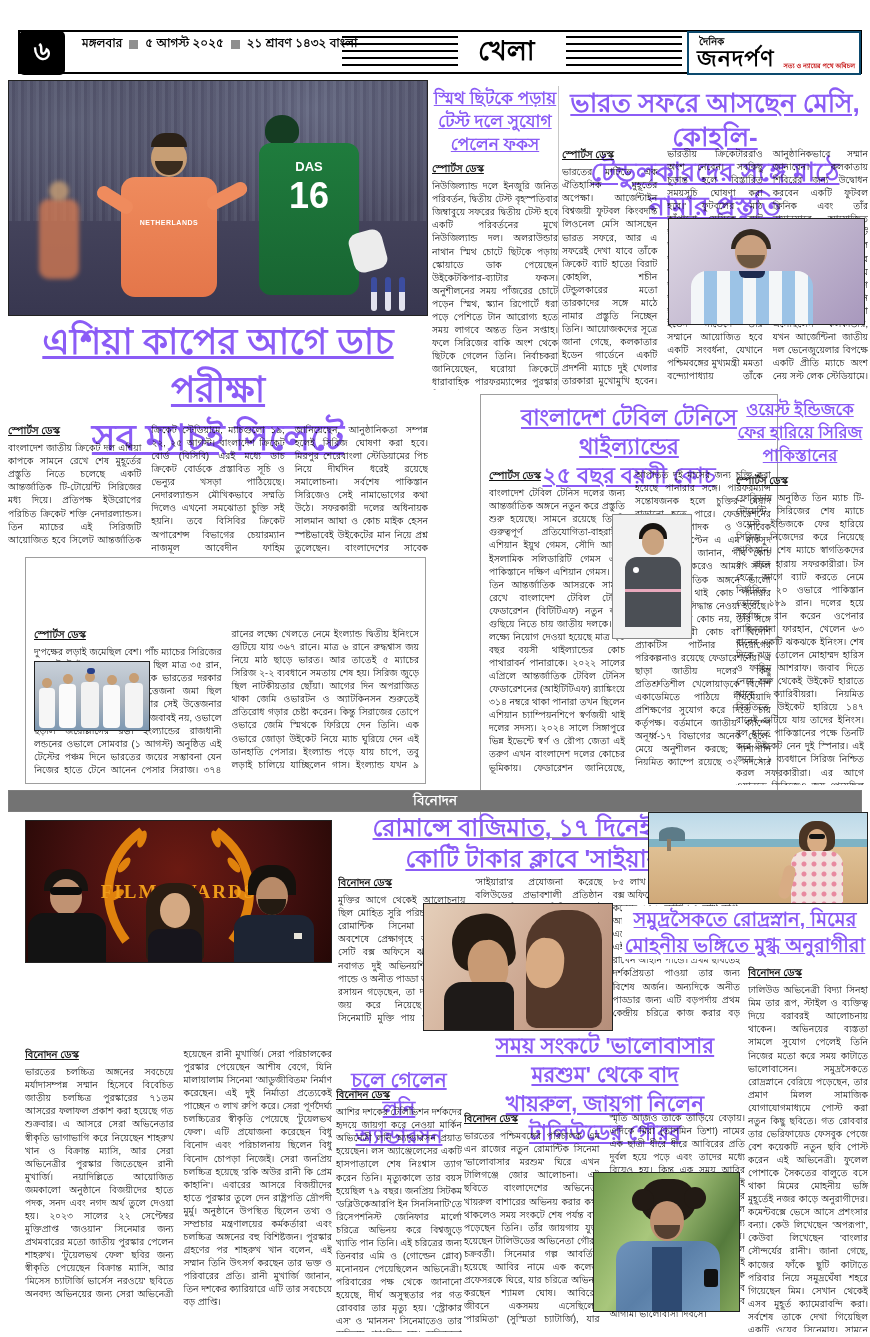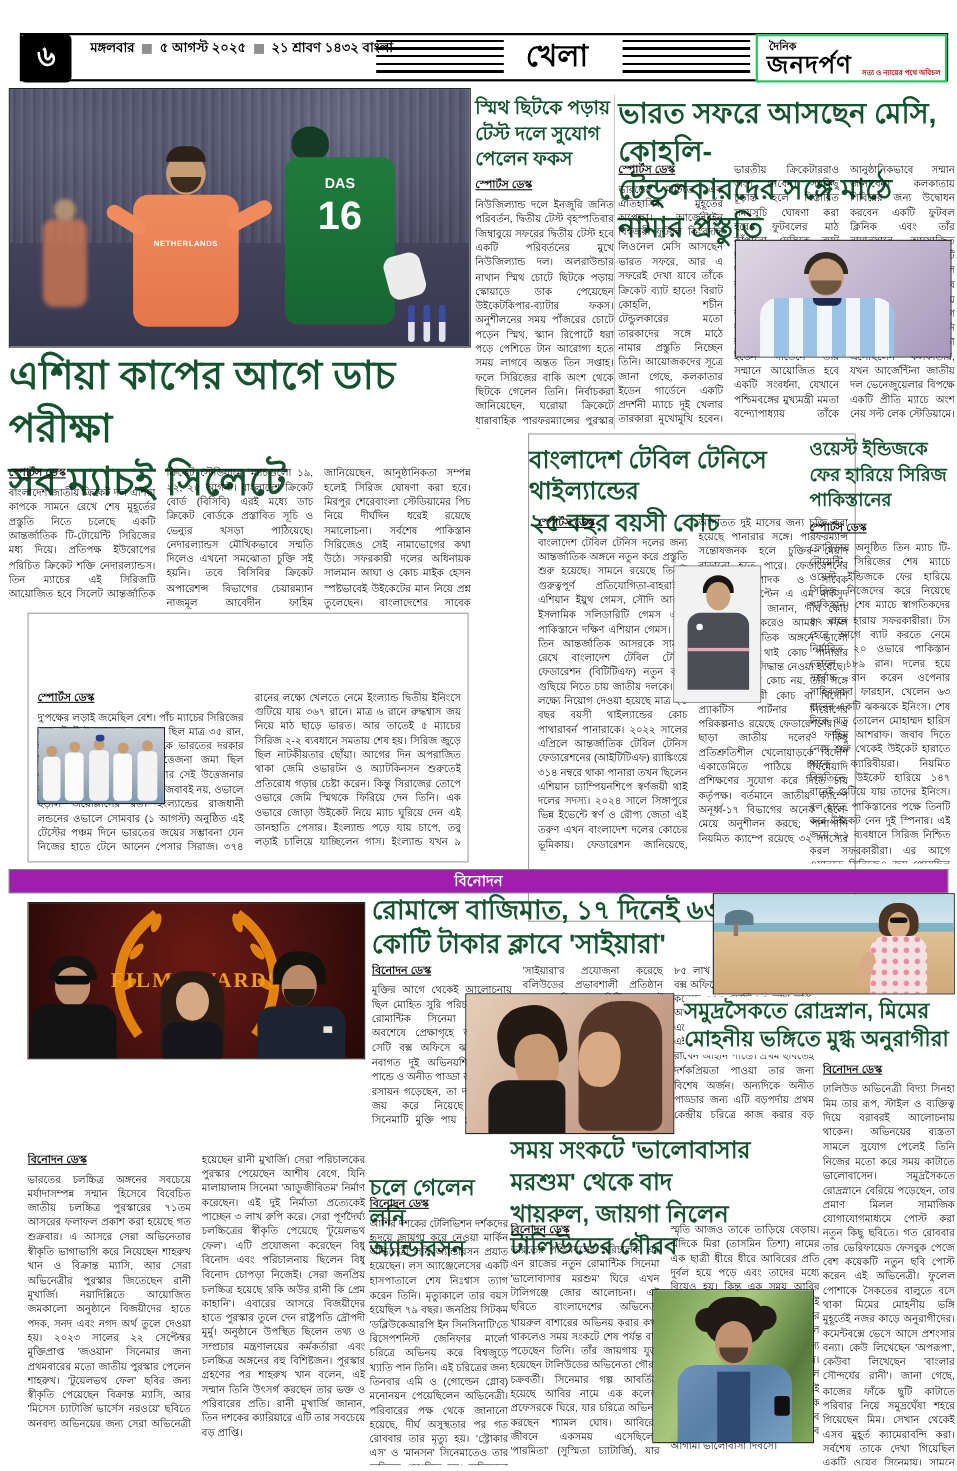--- a/index.html
+++ b/index.html
@@ -8,33 +8,33 @@
   .abs{position:absolute;}
   
   .header-box{position:absolute;left:18px;top:30px;width:844px;height:44px;border:2px solid #000;box-sizing:border-box;background:#fff;}
   .pagenum{position:absolute;left:-1px;top:-1px;width:46px;height:44px;background:#000;border-radius:5px;
            color:#fff;font-size:26px;font-weight:bold;display:flex;align-items:center;justify-content:center;}
   .dateline{position:absolute;left:62px;top:0;height:24px;display:flex;align-items:center;gap:7px;font-size:12px;font-weight:bold;}
   .sq{width:9px;height:9px;background:#8f8f8f;display:inline-block;}
   .rulegrp{position:absolute;top:4px;width:116px;height:32px;
            background:repeating-linear-gradient(180deg,#000 0 2px,transparent 2px 7px);}
   .section-name{position:absolute;top:0;height:40px;display:flex;align-items:center;font-size:27px;font-weight:bold;}
-  .masthead{position:absolute;right:-1px;top:-1px;width:174px;height:44px;border:2px solid #22c55e;box-sizing:border-box;background:#fff;}
+  .masthead{position:absolute;right:-1px;top:-1px;width:174px;height:44px;border:2px solid #0c4a6e;box-sizing:border-box;background:#fff;}
   .m-small{position:absolute;left:10px;top:1px;font-size:10px;font-weight:bold;}
   .m-big{position:absolute;left:8px;top:8px;font-size:22px;font-weight:900;letter-spacing:1px;}
   .m-tag{position:absolute;right:4px;bottom:1px;font-size:6.5px;color:#c00000;font-weight:bold;}
   
-  .headline{font-weight:bold;text-align:left;white-space:pre-line;color:#14532d;}
+  .headline{font-weight:bold;text-align:center;white-space:pre-line;color:#8b5cf6;text-decoration:underline;}
   .byline{font-size:10px;font-weight:bold;text-decoration:underline;margin-bottom:4px;}
   .body-text{font-size:9.2px;line-height:1.42;text-align:justify;color:#101010;overflow:hidden;}
   .cols2{column-count:2;column-gap:10px;}
   .cols3{column-count:3;column-gap:10px;}
   .boxed{border:1px solid #9e9e9e;box-sizing:border-box;background:#fff;}
   .vrule{position:absolute;width:1px;background:#c7c7c7;}
-  .ent-bar{position:absolute;left:8px;top:790px;width:854px;height:22px;background:#a21caf;
+  .ent-bar{position:absolute;left:8px;top:790px;width:854px;height:22px;background:#737373;
            display:flex;align-items:center;justify-content:center;color:#fff;font-size:13.5px;font-weight:bold;border:1px solid #7d7d7d;box-sizing:border-box;}
   
   .photo{position:absolute;overflow:hidden;border:1px solid #222;box-sizing:border-box;z-index:5;}
   .ph{position:absolute;}
   
   .lead-photo-bg{width:100%;height:100%;background:
       radial-gradient(ellipse at 72% 12%, #6a6e88 0%, rgba(0,0,0,0) 40%),
       radial-gradient(ellipse at 15% 18%, #5c5f76 0%, rgba(0,0,0,0) 35%),
       linear-gradient(180deg,#4a4a62 0%,#45445c 55%,#383750 100%);}
   .crowd{position:absolute;left:0;top:0;width:100%;height:60%;opacity:.35;

